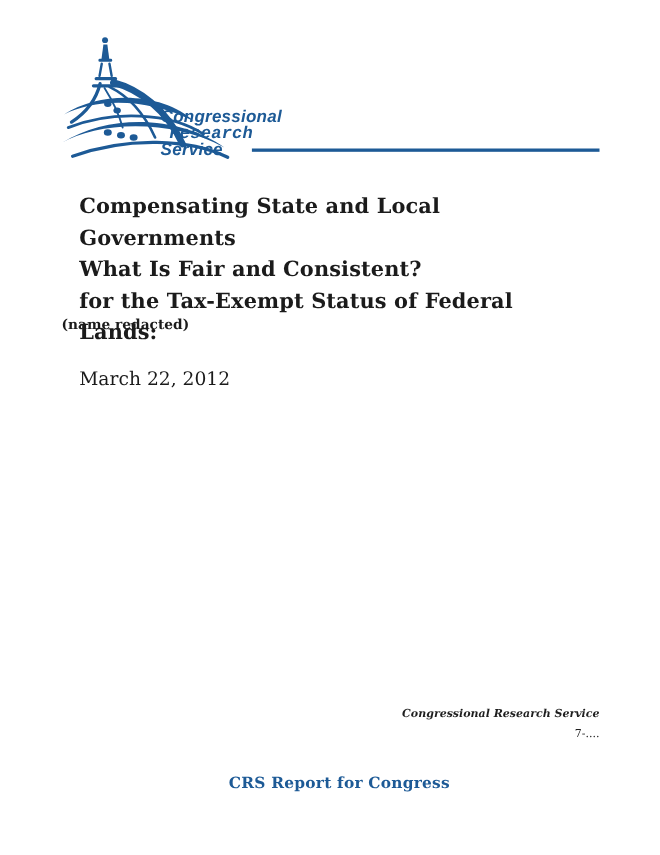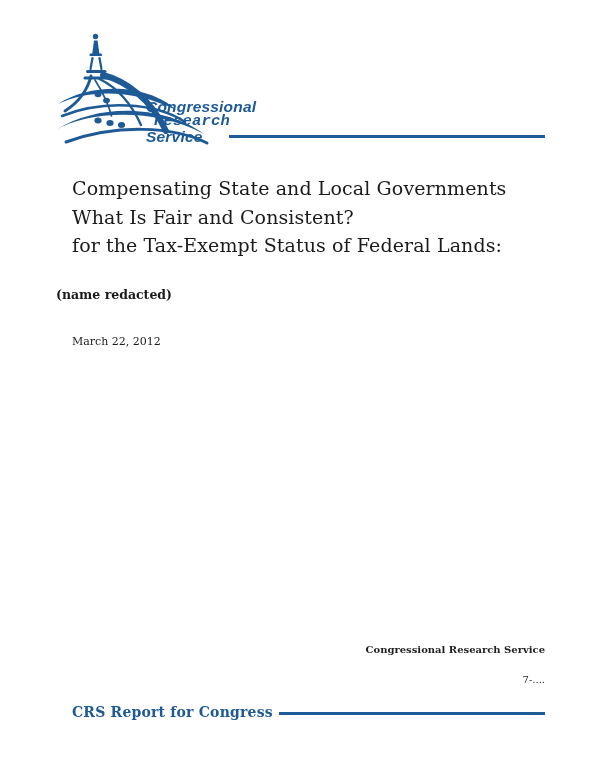--- a/index.html
+++ b/index.html
@@ -36,45 +36,46 @@
   .logo-rule {
     position: absolute; left: 229px; top: 135px;
     width: 316px; height: 2.5px;
     background: var(--accent);
   }
 
   
   .report-title {
     position: absolute; left: 72px; top: 174px;
     width: 470px;
-    font-size: 19px; font-weight: normal;
+    font-size: 19px; font-weight: bold;
     line-height: 28.5px;
     color: var(--ink);
     letter-spacing: 0.1px;
   }
   .author-block { position: absolute; left: 56px; top: 286px; }
   .author-name { font-size: 12.5px; font-weight: bold; line-height: 17px; }
   .author-role { font-size: 12.5px; line-height: 17px; }
   .report-date {
     position: absolute; left: 72px; top: 335px;
-    font-size: 11px;
+    font-size: 17px;
   }
 
   
   .footer-meta {
     position: absolute; right: 55px; top: 643px;
     text-align: right;
     font-size: 10px; line-height: 14px;
     color: #1f1f1f;
   }
-  .footer-meta .org { font-weight: bold; margin-bottom: 16px; }
+  .footer-meta .org { font-weight: bold; margin-bottom: 4px; font-style: italic; }
   .banner-row {
     position: absolute; left: 72px; right: 55px; top: 703px;
-    display: flex; align-items: flex-start;
+    display: flex; align-items: center;
     white-space: nowrap;
+    flex-direction: column;
   }
   .banner-text {
     font-size: 14px; font-weight: bold;
     color: var(--accent);
     letter-spacing: 0.2px;
     line-height: 18px;
   }
   .banner-rule {
     flex: 1 1 auto;
     height: 3px; margin-left: 6px; margin-top: 9px;

